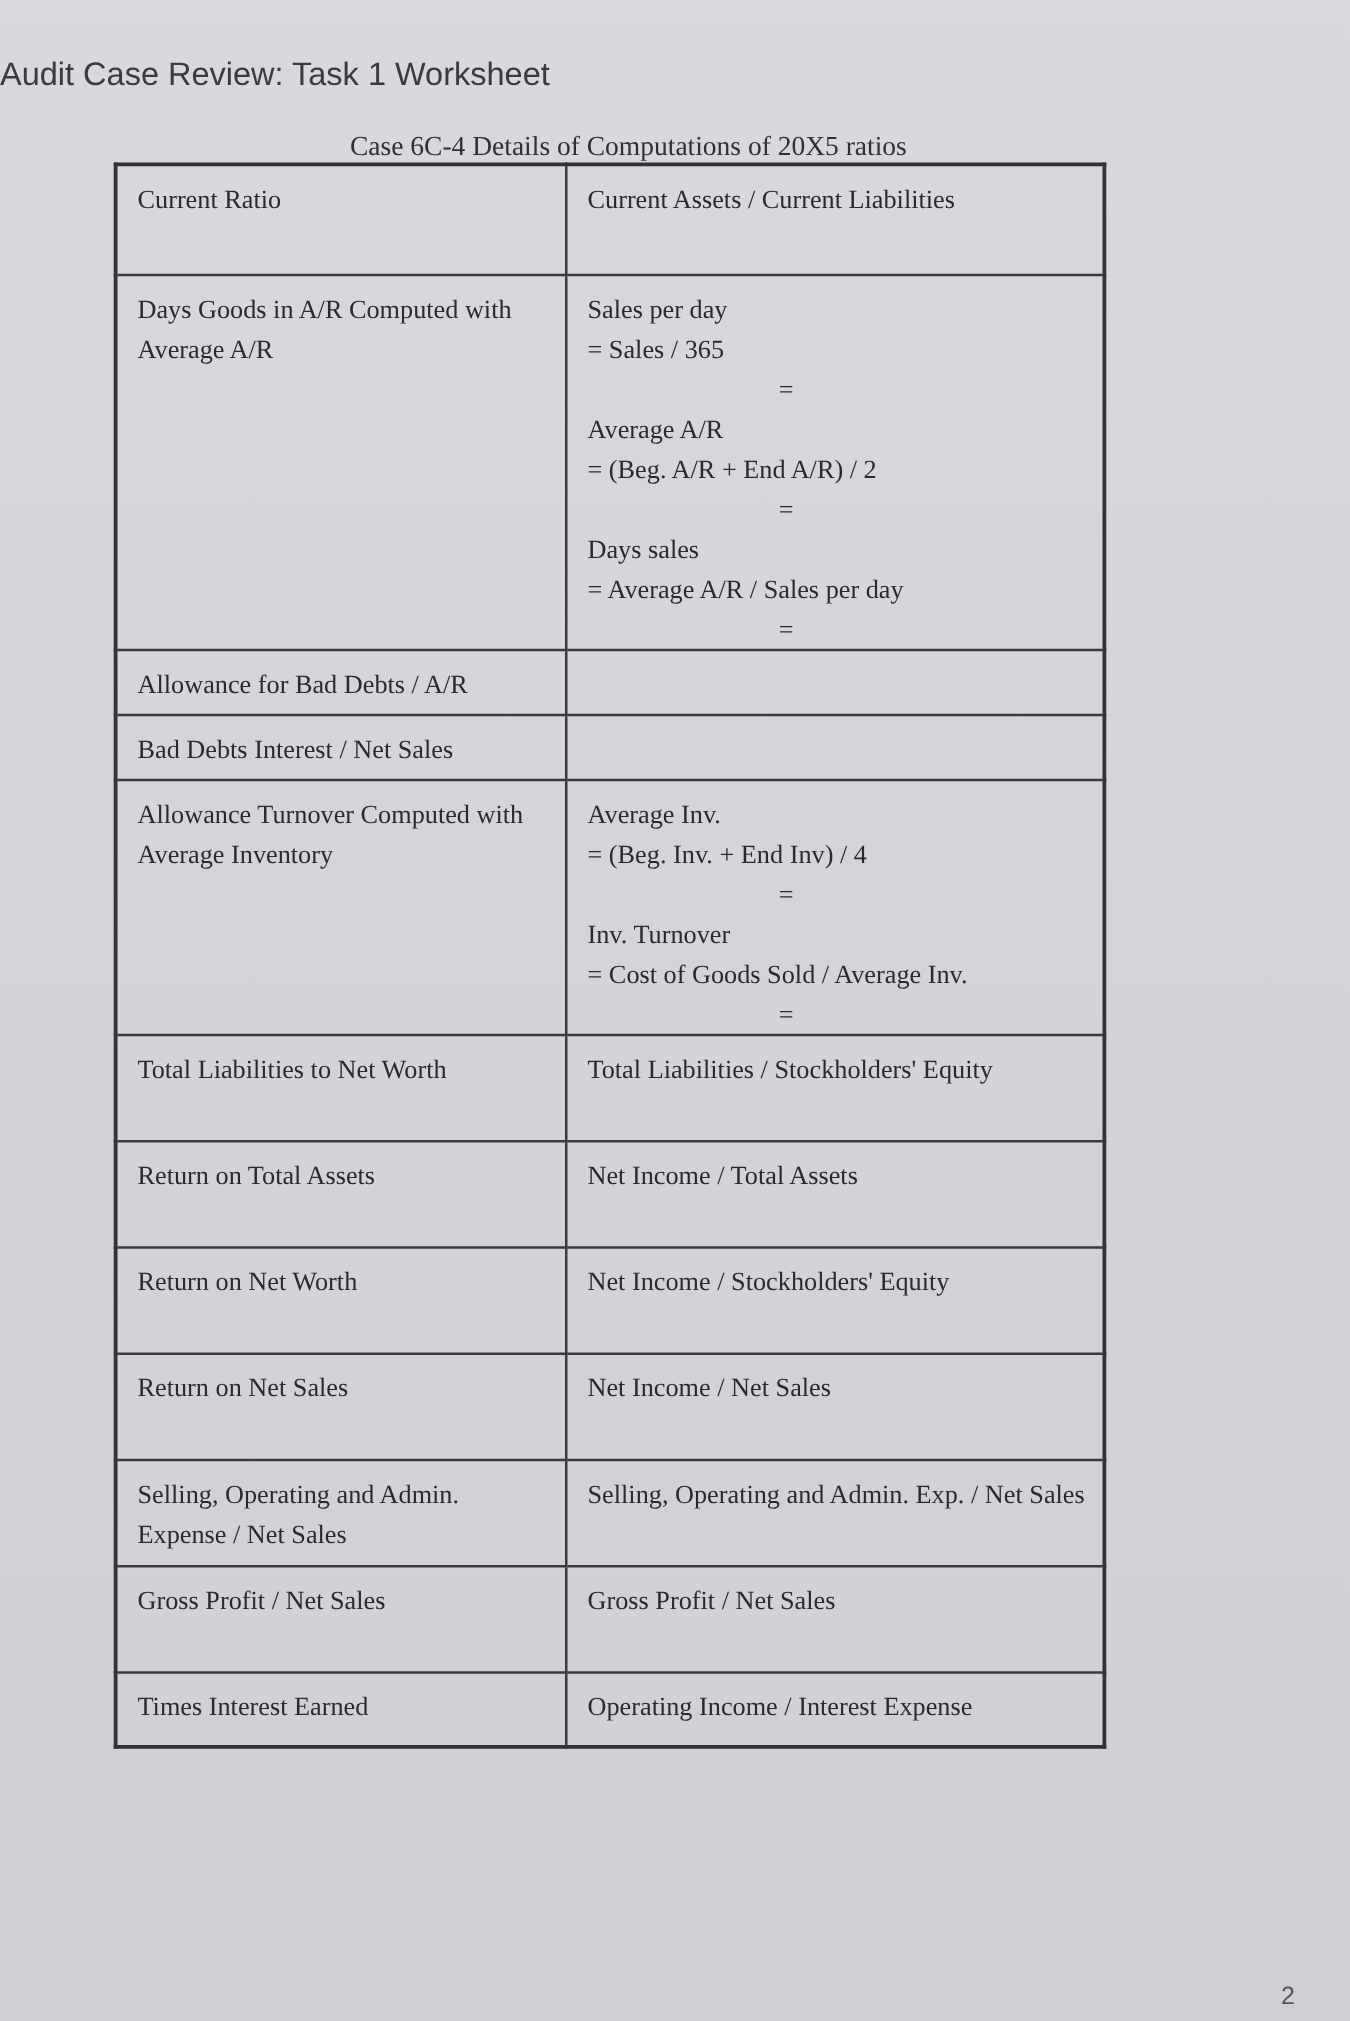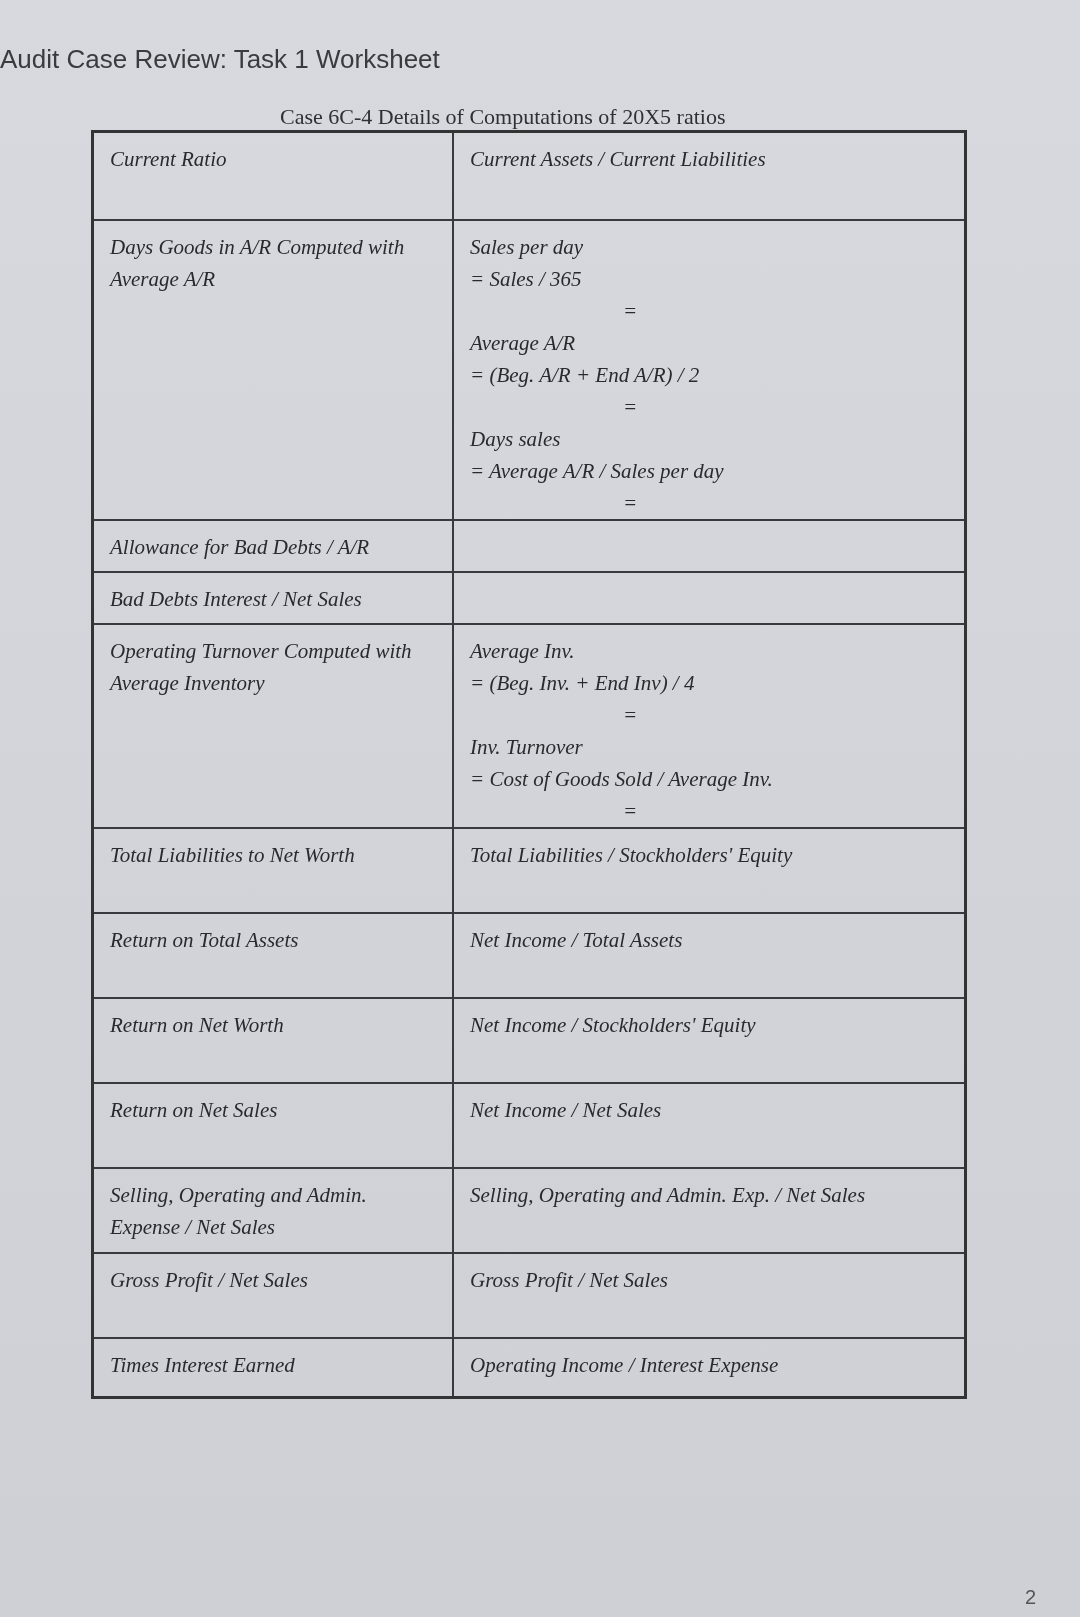--- a/index.html
+++ b/index.html
@@ -12,24 +12,23 @@
   }
   .title {
     position:absolute; top:22px; left:0; width:1045px; text-align:left;
     font-family:Liberation Sans, sans-serif; font-size:26px; color:#3a3a3f;margin-top:22px;
   }
   .caption {
     position:absolute; top:104px; left:280px;
     font-size:22px; color:#2f2f34;
   }
   table.ratios {
-    position:absolute; top:130px; left:91px; width:876px;
+    position:absolute; top:130px; left:91px; width:794px;
     border-collapse:collapse; border:3px solid #333;
     table-layout:fixed;
-    font-style:italic;
   }
   table.ratios td {
     border:2px solid #3a3a3e; vertical-align:top;
     font-size:21px; line-height:32px; padding:10px 14px 0 16px;
   }
   td.left { width:328px; }
   .formula-line { display:flex;flex-direction:column; }
   .flabel { width:153px; flex:none; }
   .feq { flex:1; }
   .eq-only { padding-left:153px; }
@@ -72,21 +71,21 @@
   </tr>
   <tr style="height:52px">
     <td class="left">Allowance for Bad Debts / A/R</td>
     <td></td>
   </tr>
   <tr style="height:52px">
     <td class="left">Bad Debts Interest / Net Sales</td>
     <td></td>
   </tr>
   <tr style="height:150px">
-    <td class="left">Operating Turnover Computed with Average Inventory</td>
+    <td class="left">Allowance Turnover Computed with Average Inventory</td>
     <td>
       <div class="formula-line">
             <span class="flabel">Average Inv.</span>
             <span class="feq">= (Beg. Inv. + End Inv) / 4</span>
           </div>
       <div class="eq-only">=</div>
       <div class="formula-line">
             <span class="flabel">Inv. Turnover</span>
             <span class="feq">= Cost of Goods Sold / Average Inv.</span>
           </div>

